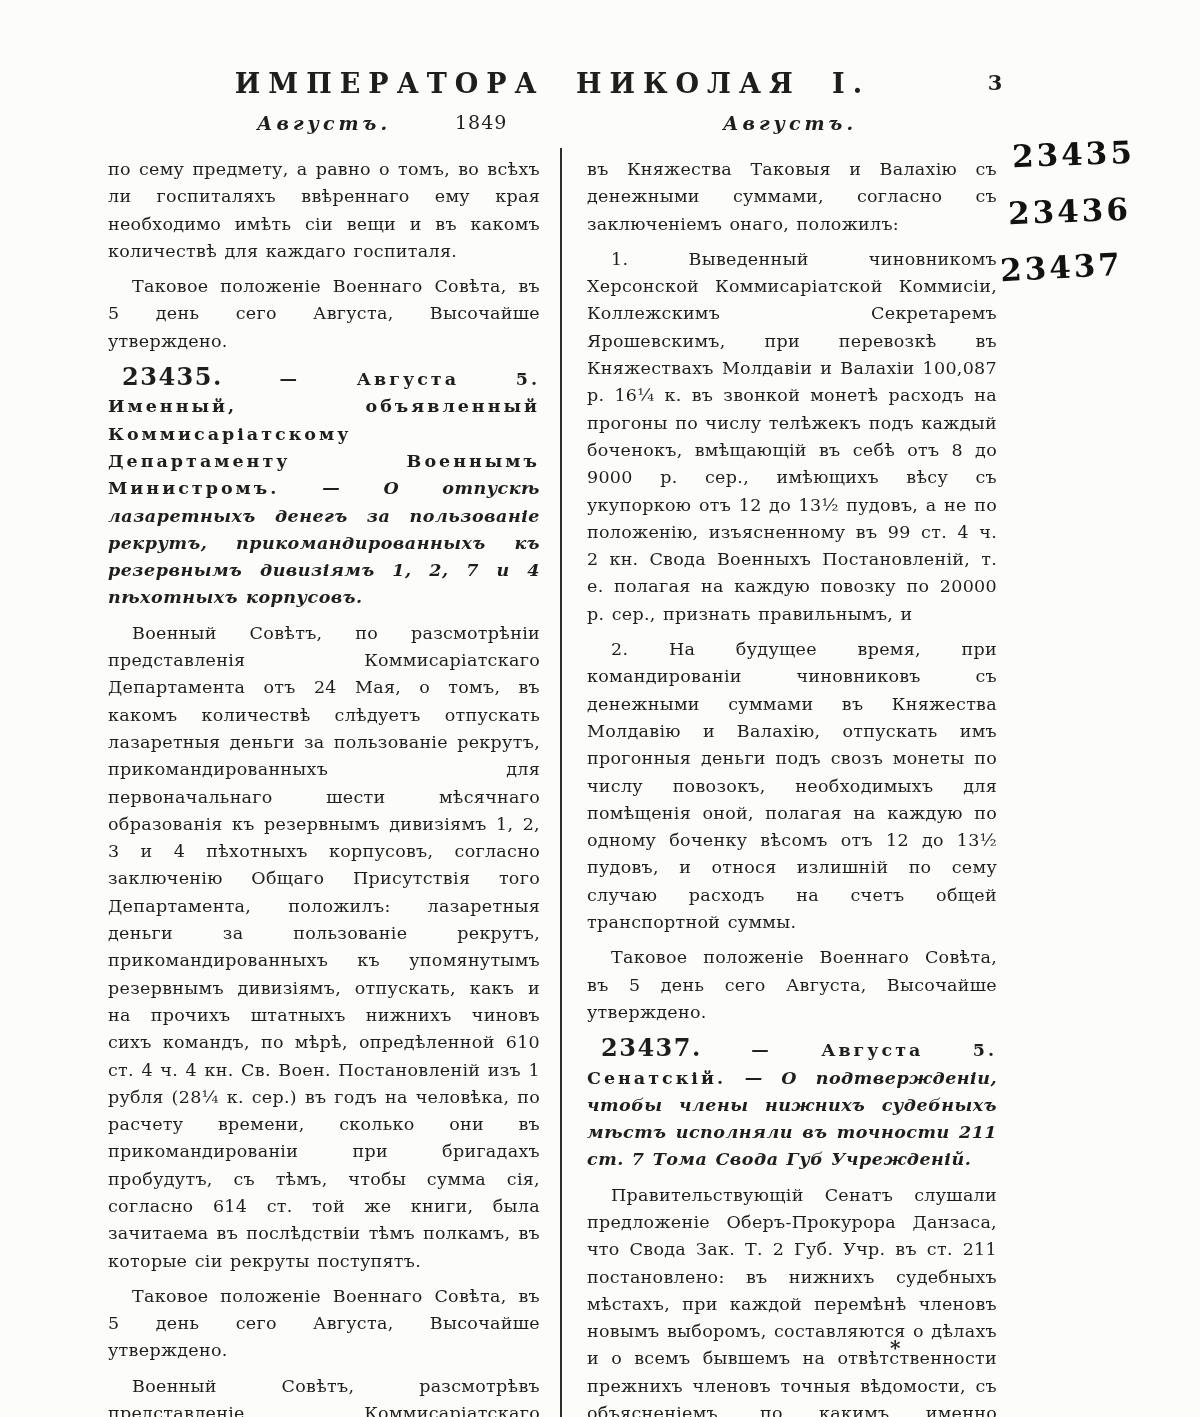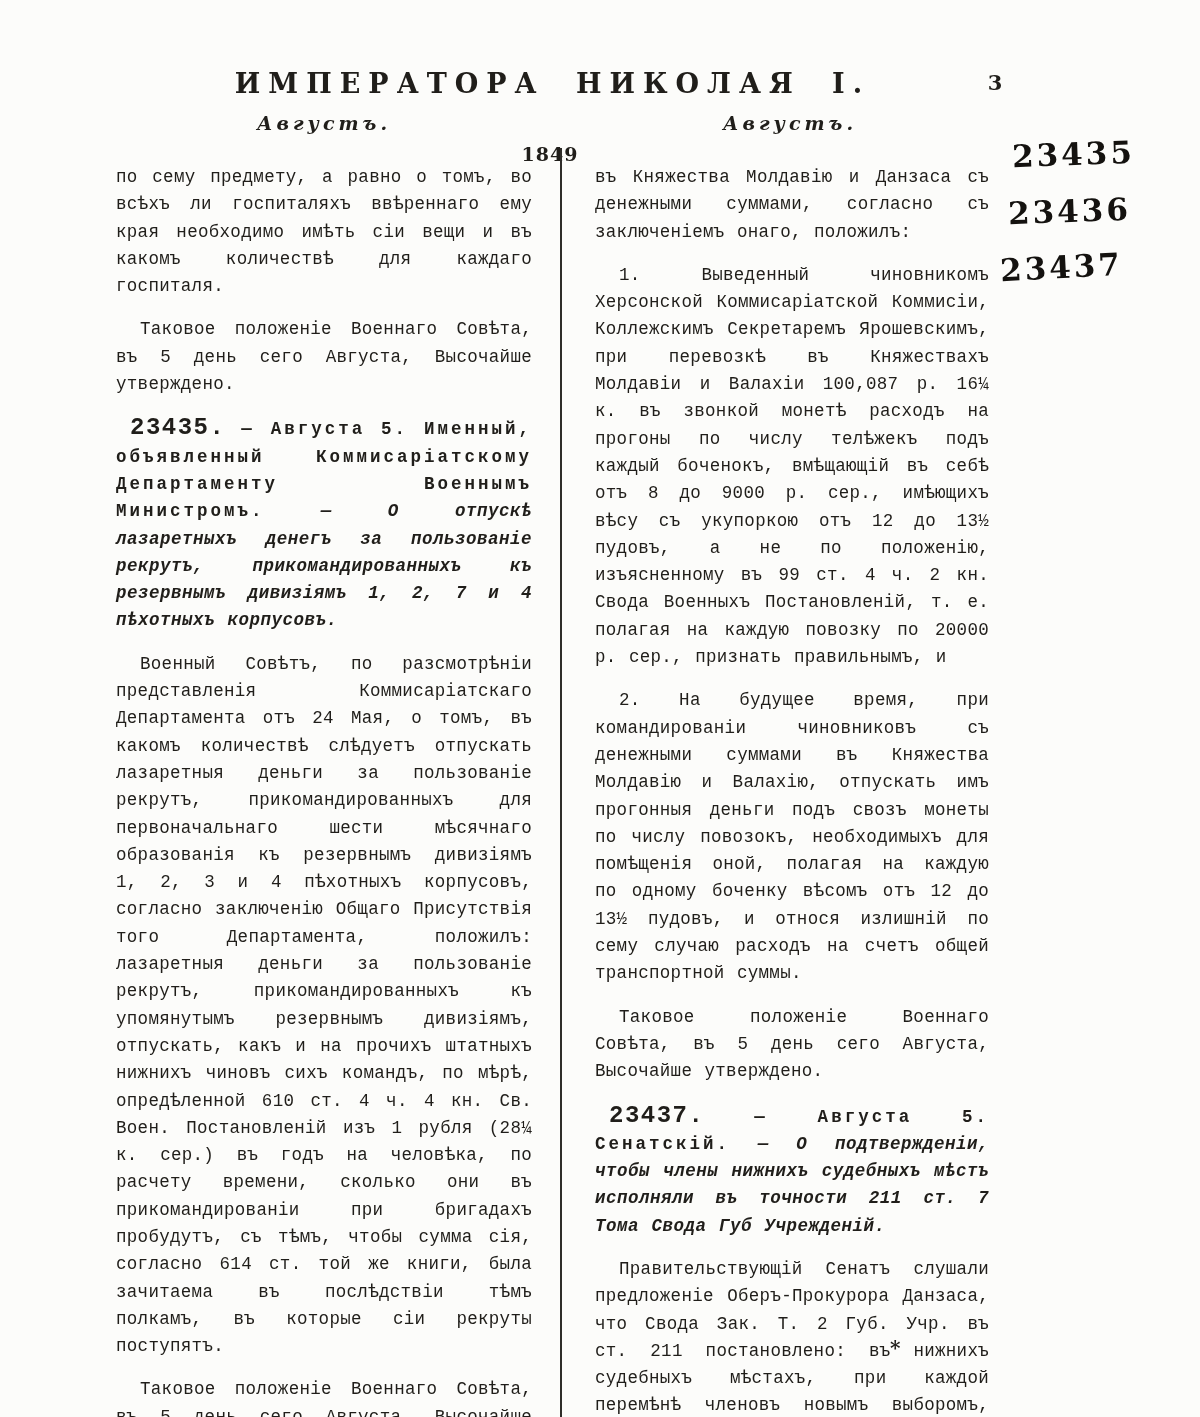--- a/index.html
+++ b/index.html
@@ -27,48 +27,47 @@
   }
 
   
   .month-left {
     position: absolute; top: 112px; left: 100px; width: 448px;
     text-align: center; font-style: italic; font-weight: bold;
     font-size: 19px; letter-spacing: 4px;
   }
   .year {
     position: absolute; top: 111px; left: 455px; width: 190px;
-    text-align: center; font-weight: bold; font-size: 19px; letter-spacing: 1px; margin-top: 32px;
+    font-weight: normal; font-size: 19px; letter-spacing: 1px;
   }
   .month-right {
     position: absolute; top: 112px; left: 578px; width: 424px;
     text-align: center; font-style: italic; font-weight: bold;
     font-size: 19px; letter-spacing: 4px;
   }
 
   
   .columns {
     position: absolute; top: 148px; left: 100px; width: 905px;
     display: flex; align-items: stretch;
   }
   .column { text-align: justify; }
   .column.left  { width: 448px; }
   .column.right { width: 426px; }
   .divider {
     width: 2px; background: #2f2d29;
     margin-left: 12px; margin-right: 17px;
   }
   .para {
-    margin: 16px;
+    margin: 8px;
     font-size: 17.5px;
     line-height: 27.3px;
     word-spacing: 1.5px;
     letter-spacing: 0.3px;
     text-align: justify;
-    font-family: Liberation Mono, monospace;
   }
   .para.indent { text-indent: 24px; }
   .para.entry { text-indent: 14px; }
   .seg-num {
     font-weight: bold; font-size: 24px; letter-spacing: 1.5px;
   }
   .seg-spaced {
     font-weight: bold; letter-spacing: 3px; word-spacing: 2px;
   }
   .seg-italic {
@@ -111,21 +110,21 @@
     <div class="column left" id="left-col">
         <p class="para">по сему предмету, а равно о томъ, во всѣхъ ли госпиталяхъ ввѣреннаго ему края необходимо имѣть сіи вещи и въ какомъ количествѣ для каждаго госпиталя.</p>
         <p class="para indent">Таковое положеніе Военнаго Совѣта, въ 5 день сего Августа, Высочайше утверждено.</p>
         <p class="para entry"><span class="seg-num">23435.</span><span class="seg-spaced"> — Августа 5. Именный, объявленный Коммисаріатскому Департаменту Военнымъ Министромъ.</span><span class="seg-italic"> — О отпускѣ лазаретныхъ денегъ за пользованіе рекрутъ, прикомандированныхъ къ резервнымъ дивизіямъ 1, 2, 7 и 4 пѣхотныхъ корпусовъ.</span></p>
         <p class="para indent">Военный Совѣтъ, по разсмотрѣніи представленія Коммисаріатскаго Департамента отъ 24 Мая, о томъ, въ какомъ количествѣ слѣдуетъ отпускать лазаретныя деньги за пользованіе рекрутъ, прикомандированныхъ для первоначальнаго шести мѣсячнаго образованія къ резервнымъ дивизіямъ 1, 2, 3 и 4 пѣхотныхъ корпусовъ, согласно заключенію Общаго Присутствія того Департамента, положилъ: лазаретныя деньги за пользованіе рекрутъ, прикомандированныхъ къ упомянутымъ резервнымъ дивизіямъ, отпускать, какъ и на прочихъ штатныхъ нижнихъ чиновъ сихъ командъ, по мѣрѣ, опредѣленной 610 ст. 4 ч. 4 кн. Св. Воен. Постановленій изъ 1 рубля (28¼ к. сер.) въ годъ на человѣка, по расчету времени, сколько они въ прикомандированіи при бригадахъ пробудутъ, съ тѣмъ, чтобы сумма сія, согласно 614 ст. той же книги, была зачитаема въ послѣдствіи тѣмъ полкамъ, въ которые сіи рекруты поступятъ.</p>
         <p class="para indent">Таковое положеніе Военнаго Совѣта, въ 5 день сего Августа, Высочайше утверждено.</p>
         <p class="para indent">Военный Совѣтъ, разсмотрѣвъ представленіе Коммисаріатскаго Департамента отъ 1 Іюня, объ увеличеніи производства прогонныхъ денегъ чиновникамъ, командируемымъ</p>
       </div>
     <div class="divider"></div>
     <div class="column right" id="right-col">
-        <p class="para">въ Княжества Молдавію и Данзаса съ денежными суммами, согласно съ заключеніемъ онаго, положилъ:</p>
+        <p class="para">въ Княжества Таковыя и Валахію съ денежными суммами, согласно съ заключеніемъ онаго, положилъ:</p>
         <p class="para indent">1. Выведенный чиновникомъ Херсонской Коммисаріатской Коммисіи, Коллежскимъ Секретаремъ Ярошевскимъ, при перевозкѣ въ Княжествахъ Молдавіи и Валахіи 100,087 р. 16¼ к. въ звонкой монетѣ расходъ на прогоны по числу телѣжекъ подъ каждый боченокъ, вмѣщающій въ себѣ отъ 8 до 9000 р. сер., имѣющихъ вѣсу съ укупоркою отъ 12 до 13½ пудовъ, а не по положенію, изъясненному въ 99 ст. 4 ч. 2 кн. Свода Военныхъ Постановленій, т. е. полагая на каждую повозку по 20000 р. сер., признать правильнымъ, и</p>
         <p class="para indent">2. На будущее время, при командированіи чиновниковъ съ денежными суммами въ Княжества Молдавію и Валахію, отпускать имъ прогонныя деньги подъ свозъ монеты по числу повозокъ, необходимыхъ для помѣщенія оной, полагая на каждую по одному боченку вѣсомъ отъ 12 до 13½ пудовъ, и относя излишній по сему случаю расходъ на счетъ общей транспортной суммы.</p>
         <p class="para indent">Таковое положеніе Военнаго Совѣта, въ 5 день сего Августа, Высочайше утверждено.</p>
         <p class="para entry"><span class="seg-num">23437.</span><span class="seg-spaced"> — Августа 5. Сенатскій.</span><span class="seg-italic"> — О подтвержденіи, чтобы члены нижнихъ судебныхъ мѣстъ исполняли въ точности 211 ст. 7 Тома Свода Губ Учрежденій.</span></p>
         <p class="para indent">Правительствующій Сенатъ слушали предложеніе Оберъ-Прокурора Данзаса, что Свода Зак. Т. 2 Губ. Учр. въ ст. 211 постановлено: въ нижнихъ судебныхъ мѣстахъ, при каждой перемѣнѣ членовъ новымъ выборомъ, составляются о дѣлахъ и о всемъ бывшемъ на отвѣтственности прежнихъ членовъ точныя вѣдомости, съ объясненіемъ, по какимъ именно причинамъ остались дѣла и прочія обстоятельства неприведенными въ надлежащее окончаніе, дабы изъ сихъ вѣдомостей можно было усмотрѣть, въ какомъ положеніи каждое мѣсто ко вновь опредѣленнымъ лицамъ переходитъ. Таковыя вѣдомости, за общимъ подписаніемъ прежнихъ и новыхъ присутствующихъ, доставляются для разсмотрѣнія Начальнику Гу-</p>
       </div>
   </div>
 
   <div class="margin-numbers" id="margin-nums">
       <div class="margin-num mn-0">23435</div>

